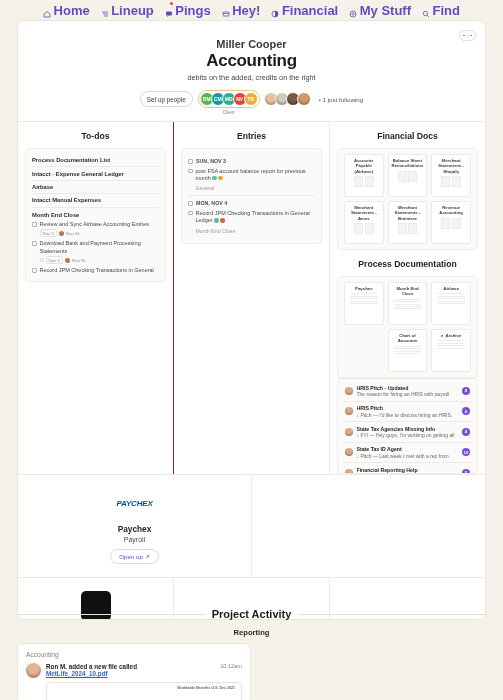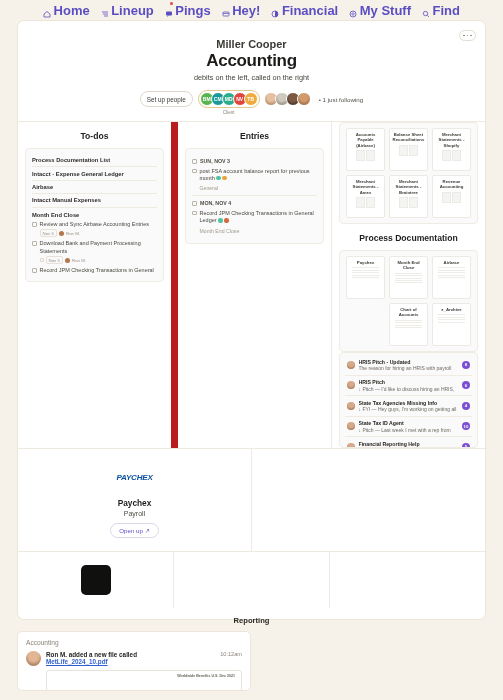--- a/index.html
+++ b/index.html
@@ -46,21 +46,21 @@
         border: 1px solid #fff; margin-left: -3px; }
   .av:first-child { margin-left: 0; }
   .av-lbl { position: absolute; bottom: -8px; left: 50%; transform: translateX(-50%); font-size: 4.6px; color: #8c8577; }
   .av-photo { width: 14px; height: 14px; border-radius: 50%; border: 1px solid #fff; margin-left: -3px; }
   .photos { display: flex; align-items: center; margin-left: 2px; }
   .follow { font-size: 6.2px; color: #55524b; margin-left: 3px; }
 
   
   .cols { display: flex; margin-top: 13px; border-top: 1px solid #efeae0; }
   .col { flex: 1; }
-  .col-l { border-right: 7px solid #b91c1c; }
+  .col-l { border-right: 1px solid #b91c1c; }
   .col-m { border-right: 1px solid #efeae0; }
   .sec-title { text-align: center; font-size: 8.6px; font-weight: bold; color: #1f1e1c; padding: 9px 0 7px; }
 
   .panel { background: #fafafa; border: 1px solid #f0ece4; border-radius: 4px; margin: 0 7px; padding: 5px 6px; }
 
   .todo-grp { font-size: 5.8px; font-weight: bold; color: #2c2b28; padding: 3.2px 0; border-bottom: 1px solid #eeeae2; }
   .todo-grp:last-of-type { border-bottom: none; }
   .todo-hd { font-size: 5.8px; font-weight: bold; color: #2c2b28; margin-top: 4px; margin-bottom: 2px; }
   .todo-row { display: flex; gap: 3px; padding: 1.5px 0; }
   .cbx { width: 4.5px; height: 4.5px; border: 1px solid #b9b3a8; border-radius: 1px; flex: none; margin-top: 1px; }
@@ -199,21 +199,21 @@
 
     <div class="dots">
       <i></i>
         <i></i>
         <i></i>
     </div>
 
     <div class="hdr">
       <div class="hdr-client">Miller Cooper</div>
       <div class="hdr-title">Accounting</div>
-      <div class="hdr-sub">debits on the left, called on the right</div>
+      <div class="hdr-sub">debits on the added, credits on the right</div>
 
       <div class="people">
         <div class="setup-btn">Set up people</div>
         <div class="av-group">
           <div class="av" style="background:#58b451">
               <span>BM</span>
             </div>
           <div class="av" style="background:#189a9b">
               <span>CM</span>
             </div>
@@ -313,20 +313,21 @@
                 <span class="em" style="background:#4fc3a1"></span>
                 <span class="em" style="background:#d4663a"></span>
               </div>
             </div>
             <div class="sch-sub">Month End Close</div>
           </div>
         </div>
       </div>
 
       <div class="col">
+        <div class="sec-title">Financial Docs</div>
         <div class="panel">
           <div class="docgrid">
             <div class="doc">
                 <div class="doc-t">Accounts Payable (Airbase)</div>
                 <div class="doc-body">
                   <span class="doc-mini"></span>
                   <span class="doc-mini"></span>
                 </div>
               </div>
             <div class="doc">
@@ -499,20 +500,25 @@
           
         </div>
 
       </div>
       <div class="tool"></div>
     </div>
 
   </div>
 
   <div class="pa-wrap">
+    <div class="pa-head">
+      <span class="pa-line"></span>
+      <span class="pa-title">Project Activity</span>
+      <span class="pa-line"></span>
+    </div>
     <div class="pa-day">Reporting</div>
     <div class="pa-card">
       <div class="pa-sec">Accounting</div>
       <div class="pa-item">
         <span class="pa-av"></span>
         <div class="pa-body">
           <div class="pa-row">
             <div>
               <div class="pa-t">Ron M. added a new file called</div>
               <a class="pa-link">MetLife_2024_10.pdf</a>

